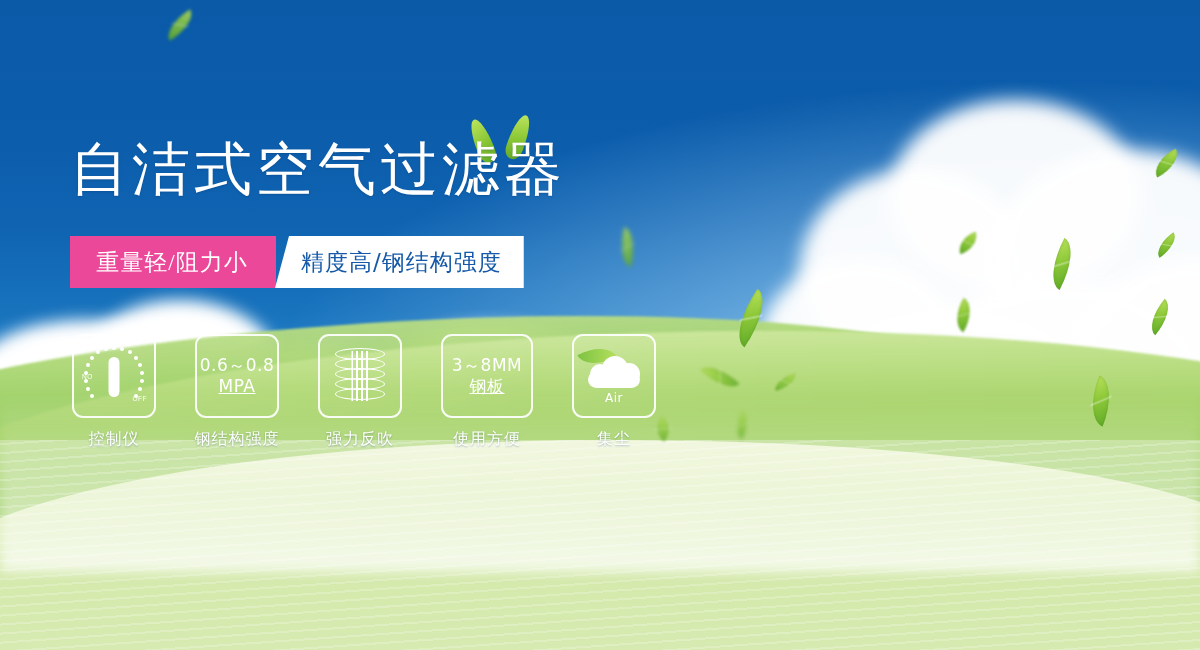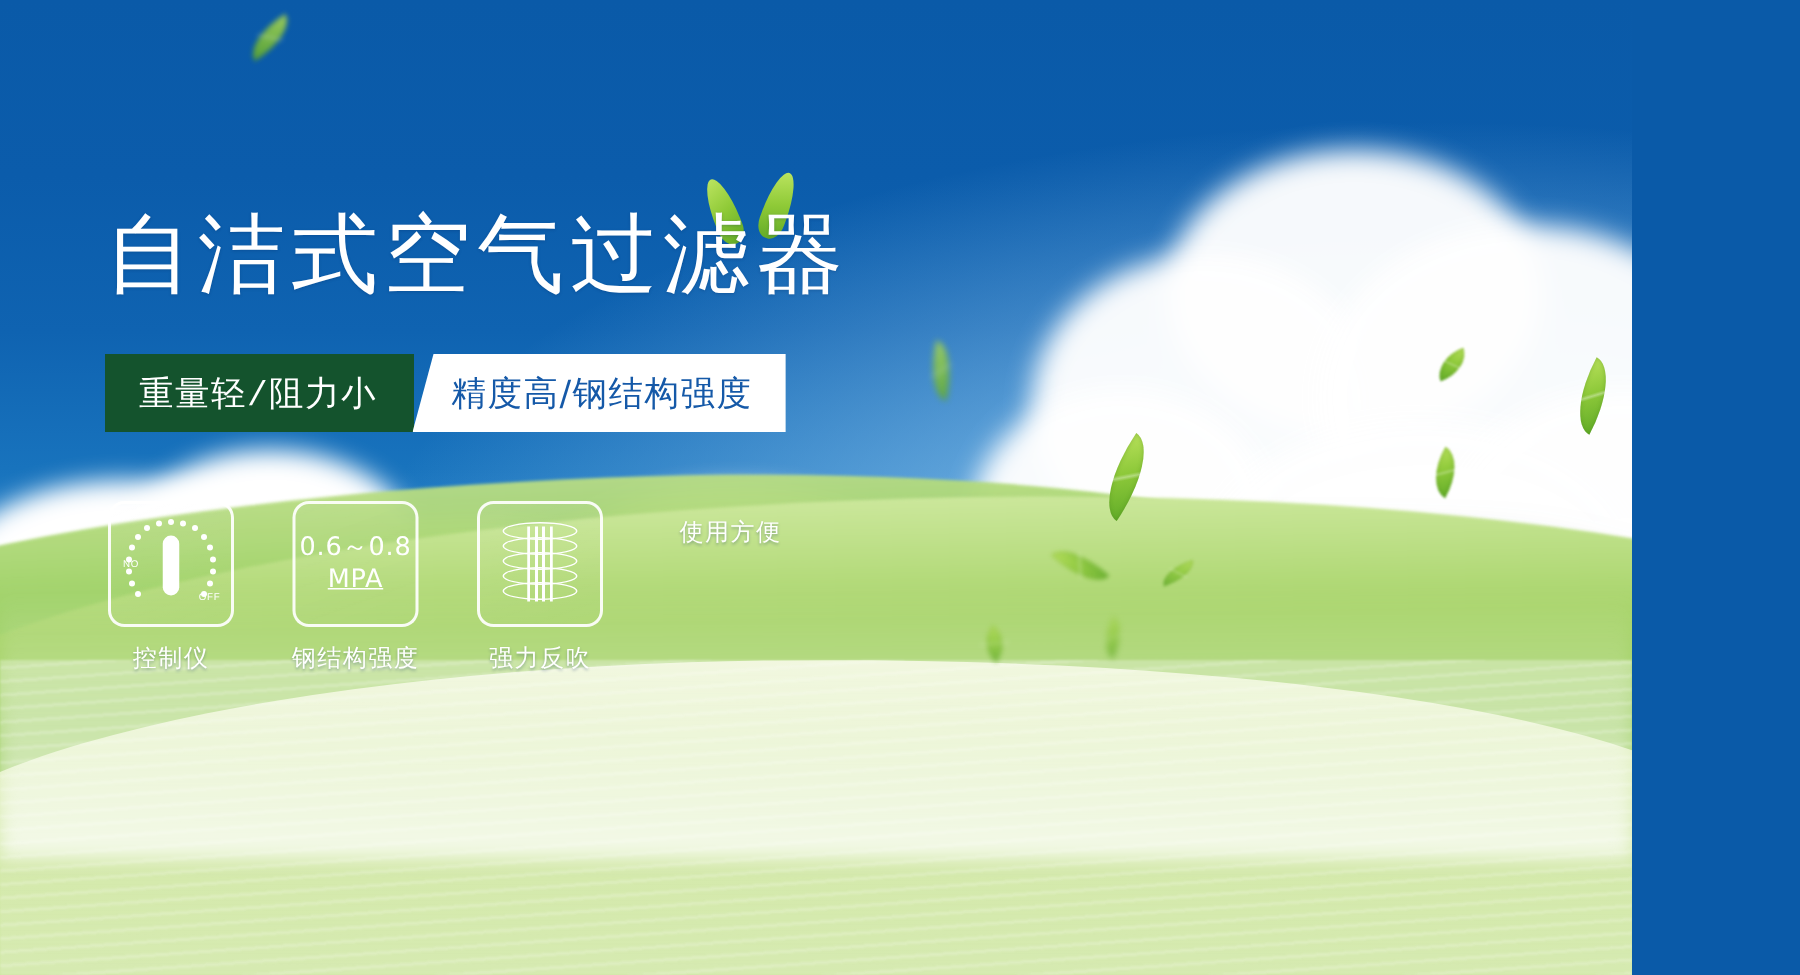--- a/index.html
+++ b/index.html
@@ -3,21 +3,21 @@
 <meta charset="utf-8">
 <title>自洁式空气过滤器</title>
 <style>
   html,body{margin:0;padding:0;}
   body{
     width:1200px;height:650px;overflow:hidden;
     font-family:"Liberation Sans","DejaVu Sans",sans-serif;
     background:#0a5aa8;
   }
   #banner{
-    position:relative;width:1088px;height:650px;overflow:hidden;
+    position:relative;width:1200px;height:650px;overflow:hidden;
     background:#0a5aa8;
   }
 
   
   .sky{
     position:absolute;inset:0;
     background:
       radial-gradient(120% 90% at 88% 62%, rgba(205,230,248,0.95) 0%, rgba(150,200,240,0.55) 28%, rgba(30,110,180,0.0) 55%),
       linear-gradient(180deg,
         #0a5aa8 0%,
@@ -106,25 +106,25 @@
     position:absolute;width:17px;height:46px;
     background:linear-gradient(160deg,#bfe663 0%, #8fca37 50%, #5fa826 100%);
     border-radius:60% 60% 55% 55% / 80% 80% 30% 30%;
   }
   .title-leaves .tl.l{left:4px;top:10px;transform:rotate(-22deg);}
   .title-leaves .tl.r{left:40px;top:6px;transform:rotate(20deg);}
 
   
   .subbar{position:absolute;left:70px;top:236px;display:flex;height:52px;}
   .sub-dark{
-    background:#14532d;color:#ffffff;
+    background:#ec4899;color:#ffffff;
     display:flex;align-items:center;justify-content:center;
     padding:0 20px 0 18px;
     font-size:23px;letter-spacing:1px;font-weight:500;
-    font-family:Liberation Mono, monospace;
+    font-family:Liberation Serif, serif;
     min-width:168px;
   }
   .sub-light{
     background:#ffffff;color:#1559a8;
     display:flex;align-items:center;justify-content:center;
     padding:0 22px 0 26px;
     font-size:23px;letter-spacing:1px;font-weight:500;
     font-family:"DejaVu Sans","Liberation Sans",sans-serif;
     clip-path:polygon(14px 0, 100% 0, 100% 100%, 0 100%);
     margin-left:-1px;
@@ -302,18 +302,37 @@
           <span class="ring" style="top:11px;"></span>
           <span class="ring" style="top:21px;"></span>
           <span class="ring" style="top:31px;"></span>
           <span class="ring" style="top:41px;"></span>
         </div>
       </div>
       <div class="flabel">强力反吹</div>
     </div>
 
     <div class="feature wide">
+      <div class="fbox wide">
+        <div class="ftext">
+          <span>3～8MM</span>
+          <span class="l2">钢板</span>
+        </div>
+      </div>
       <div class="flabel">使用方便</div>
     </div>
 
+    <div class="feature">
+      <div class="fbox">
+        <div class="airicon">
+          <span class="swoosh"></span>
+          <span class="cl" style="left:6px;top:14px;width:20px;height:20px;"></span>
+          <span class="cl" style="left:18px;top:6px;width:26px;height:26px;"></span>
+          <span class="cl" style="left:34px;top:13px;width:22px;height:22px;"></span>
+          <span class="base"></span>
+          <span class="airlbl">Air</span>
+        </div>
+      </div>
+      <div class="flabel">集尘</div>
+    </div>
 
   </div>
 </div>
 
 </body></html>

